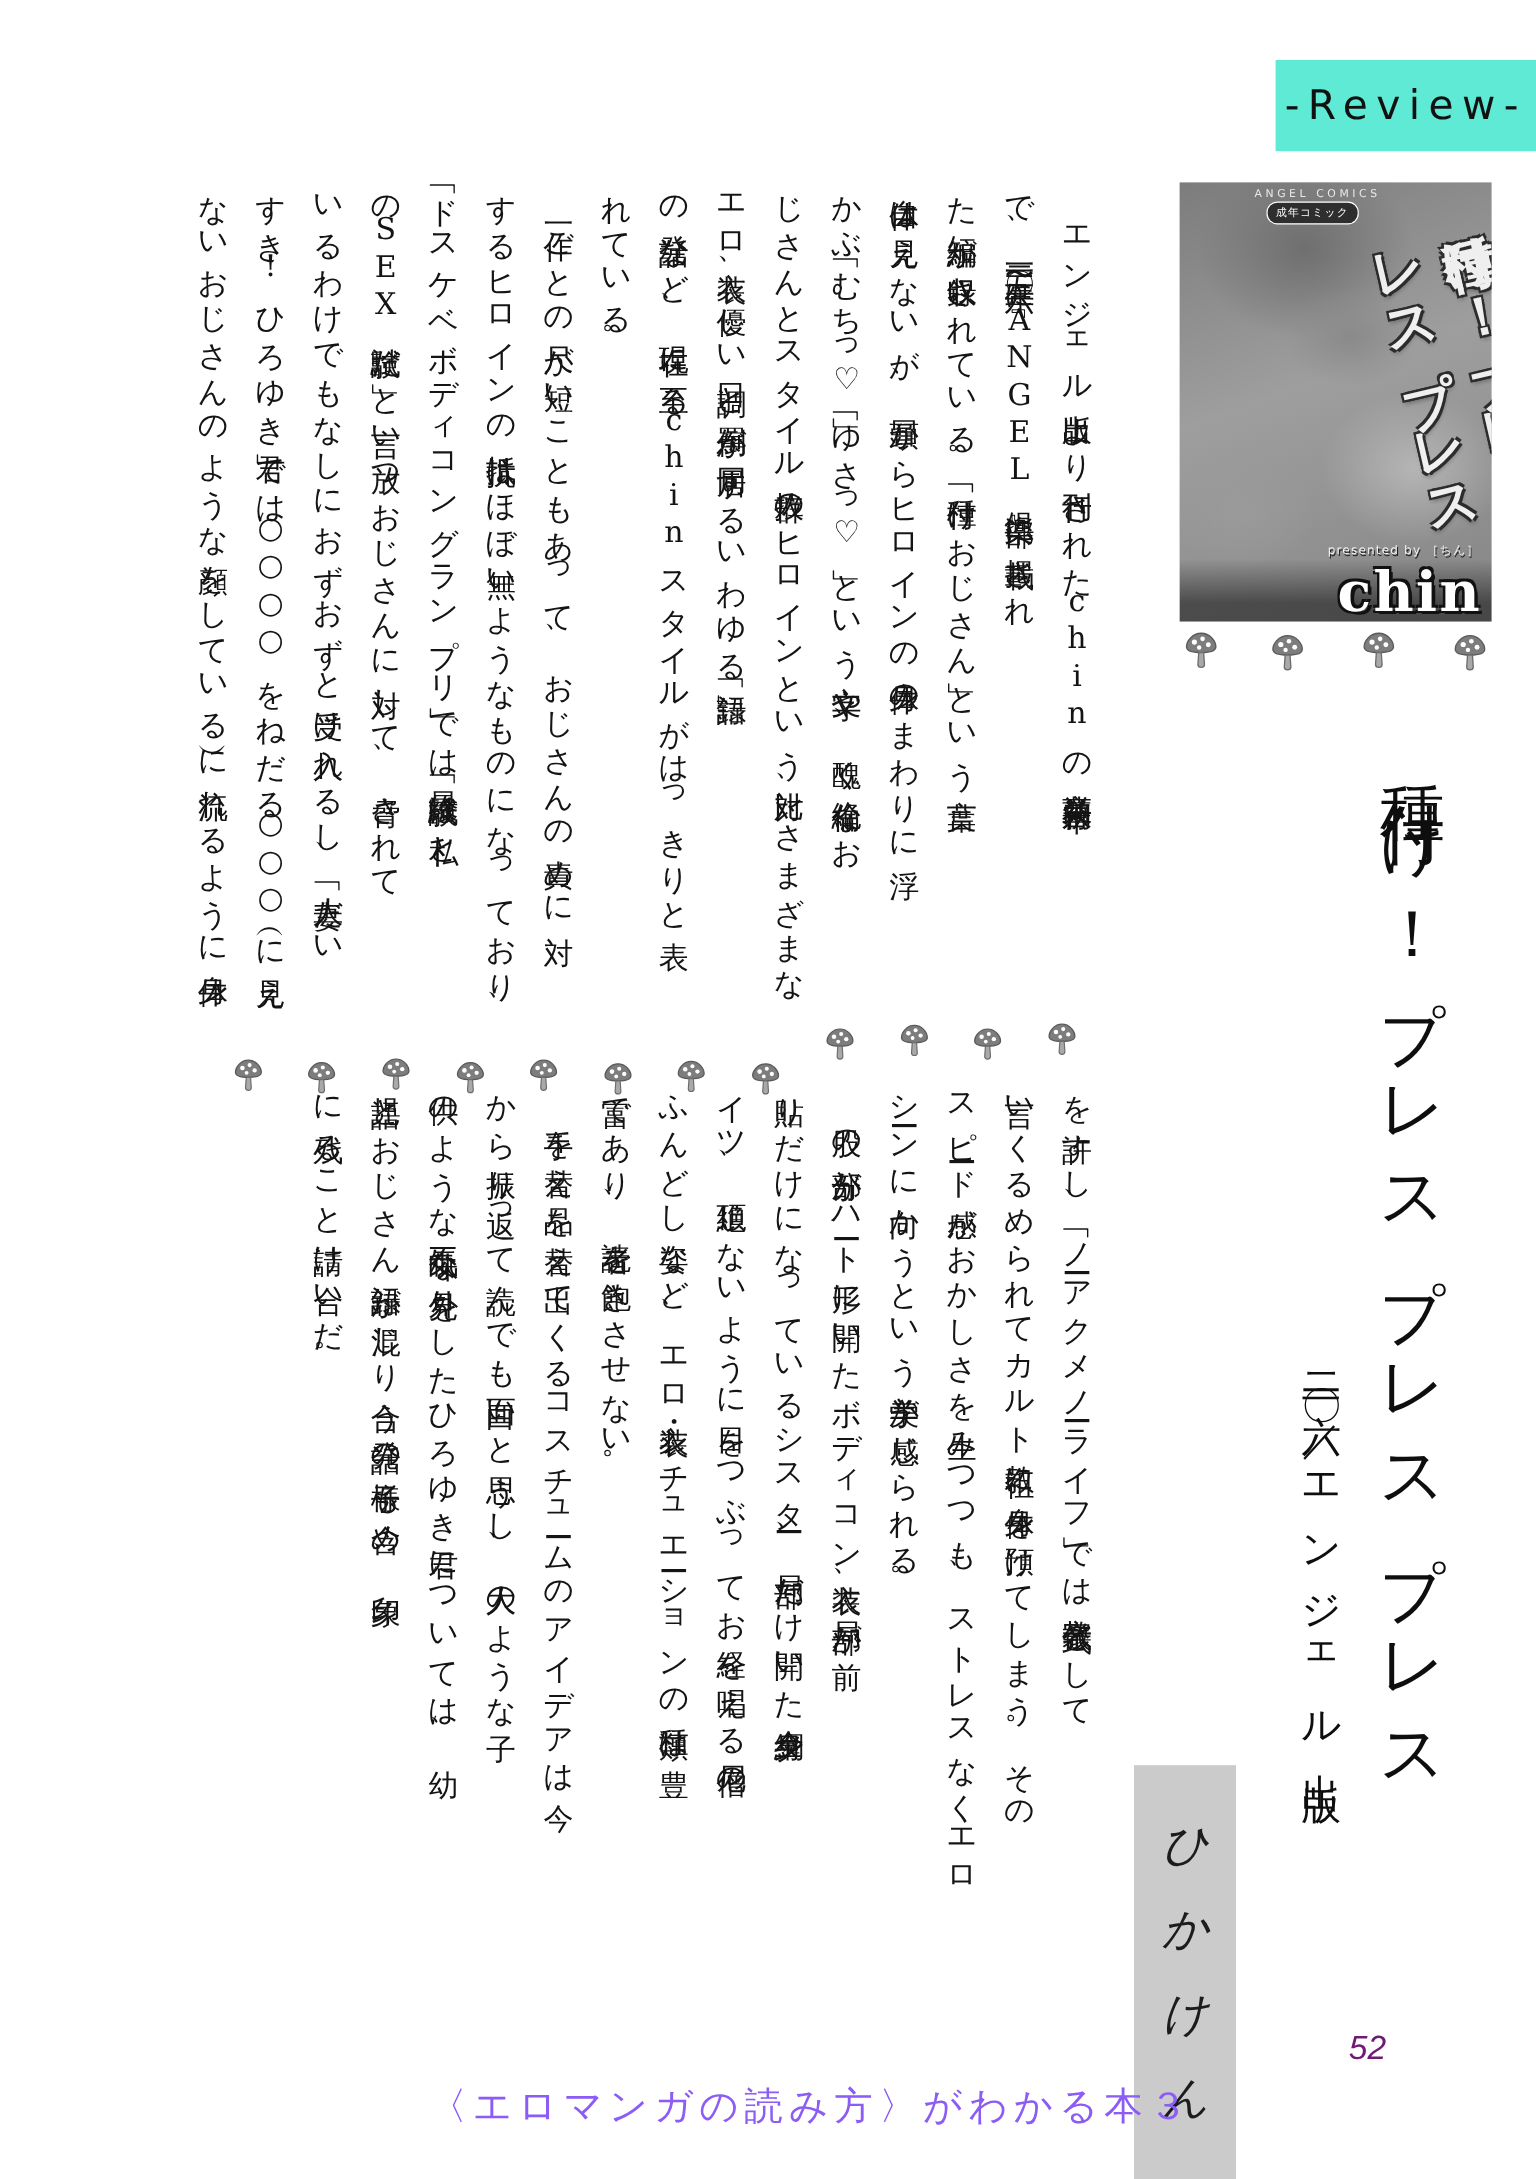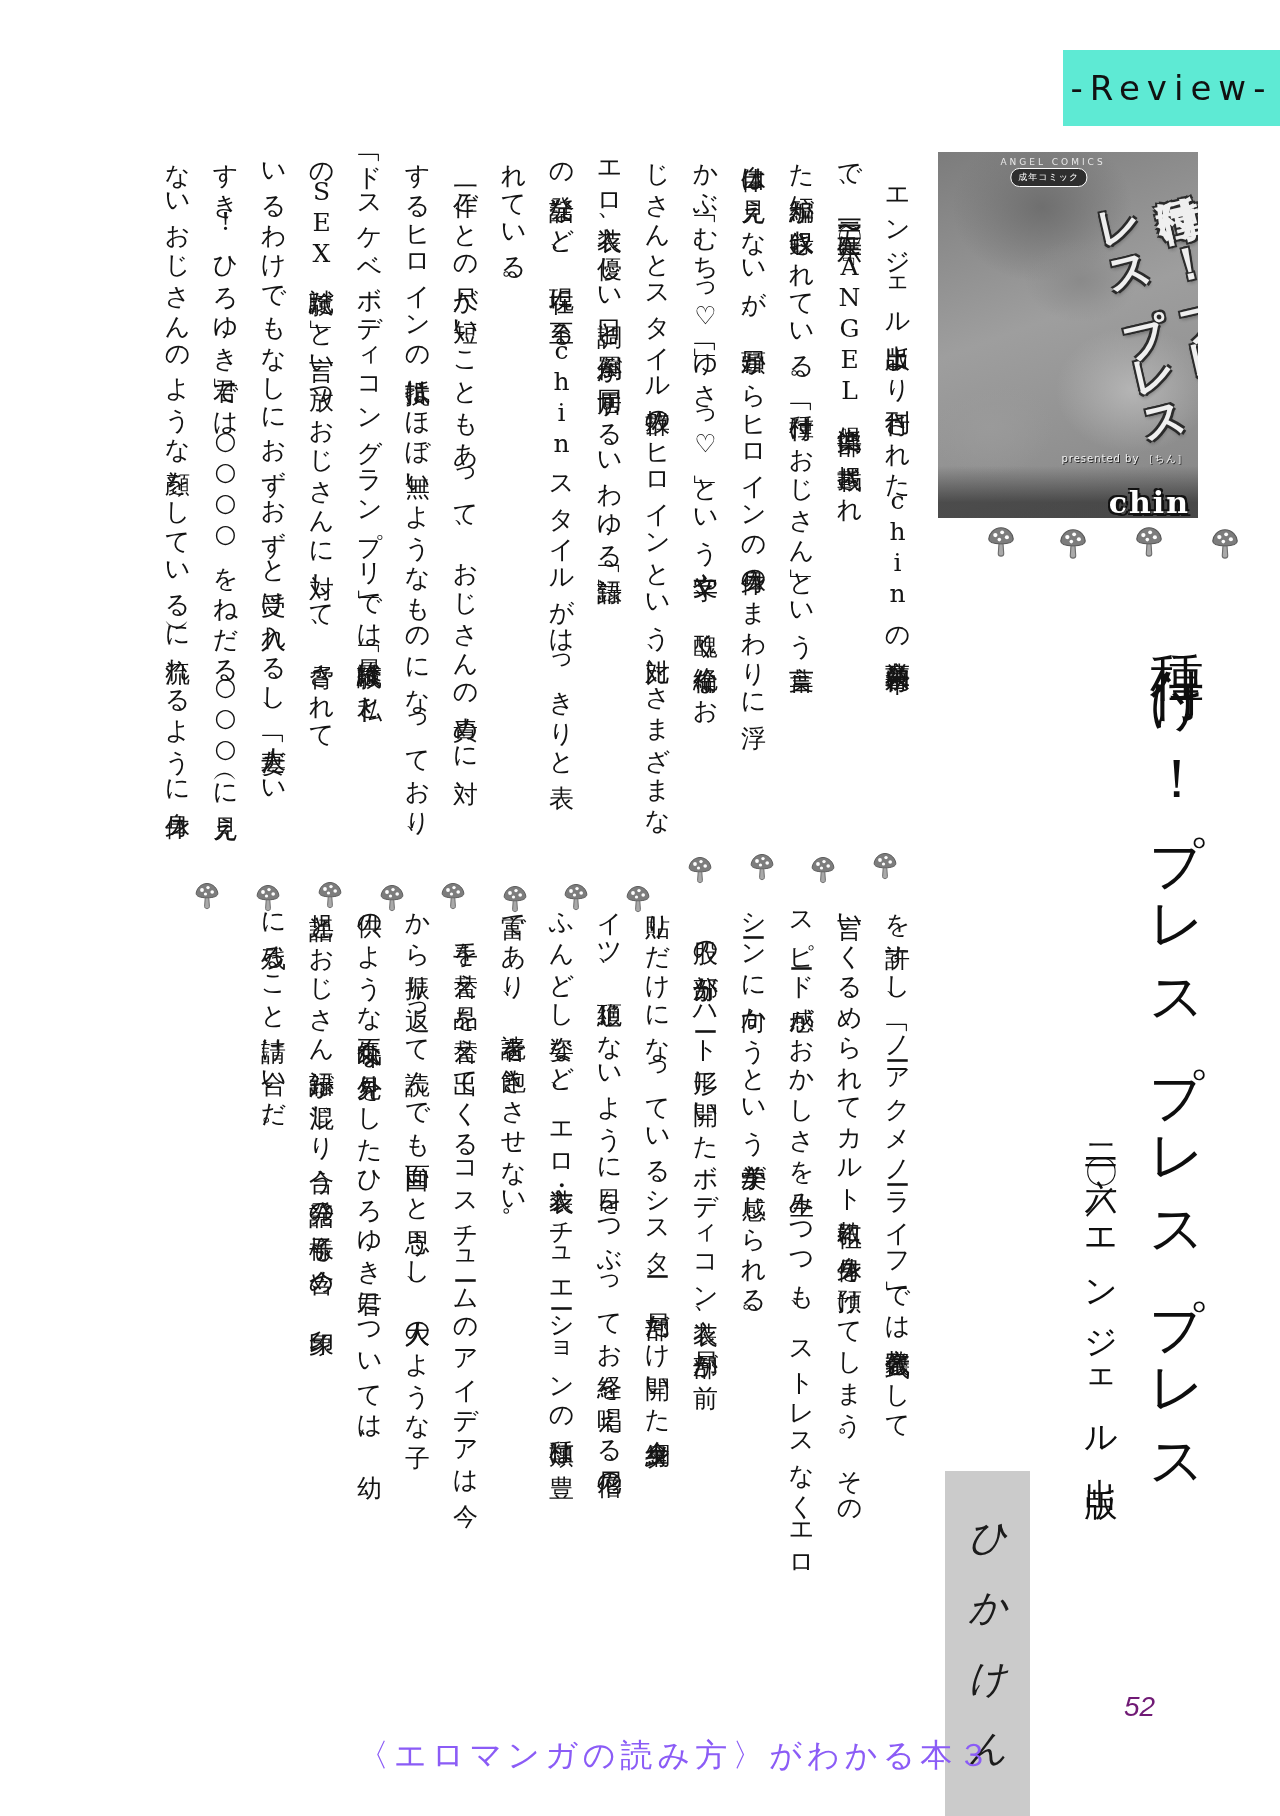--- a/index.html
+++ b/index.html
@@ -10,21 +10,21 @@
   }
   
   .review-tag{
     position:absolute;left:1063px;top:50px;width:217px;height:76px;
     background:#5eead4;display:flex;align-items:center;justify-content:center;
     font-family:"DejaVu Sans","Liberation Sans",sans-serif;
     font-size:34px;letter-spacing:7px;color:#111;
   }
   
   .cover{
-    position:absolute;left:938px;top:152px;width:260px;height:366px;
+    position:absolute;left:983px;top:152px;width:260px;height:366px;
     background:
       radial-gradient(90px 70px at 20% 75%, #9a9a9a 0%, rgba(154,154,154,0) 70%),
       radial-gradient(110px 90px at 75% 65%, #b5b5b5 0%, rgba(181,181,181,0) 70%),
       radial-gradient(80px 60px at 55% 35%, #8a8a8a 0%, rgba(138,138,138,0) 70%),
       radial-gradient(120px 100px at 40% 15%, #6f6f6f 0%, rgba(111,111,111,0) 75%),
       linear-gradient(160deg,#7c7c7c 0%,#9e9e9e 45%,#858585 100%);
     overflow:hidden;
   }
   .cover::after{
     content:"";position:absolute;left:0;right:0;bottom:0;height:52px;
@@ -51,21 +51,21 @@
   .cover-presented{
     position:absolute;bottom:52px;right:10px;z-index:2;
     font-family:"DejaVu Sans","Liberation Sans",sans-serif;
     font-size:10px;color:#f0f0f0;letter-spacing:1px;
     text-shadow:1px 1px 0 #222;
     margin-left:25px;
   }
   .cover-artist{
     position:absolute;bottom:-2px;right:8px;z-index:2;
     font-family:"DejaVu Serif","Liberation Serif",serif;font-weight:bold;
-    font-size:30px;color:#fff;letter-spacing:2px;
+    font-size:46px;color:#fff;letter-spacing:2px;
     text-shadow:3px 3px 0 #111,-2px -2px 0 #111,2px -2px 0 #111,-2px 2px 0 #111;
   }
   
   .mush-row{position:absolute;inset:0;pointer-events:none;}
   .mush{position:absolute;width:24px;height:30px;}
   .cover-mush .mush{width:28px;height:34px;}
   .cover-mush .mush:nth-child(1){left:987px;top:526px;}
   .cover-mush .mush:nth-child(2){left:1059px;top:528px;}
   .cover-mush .mush:nth-child(3){left:1135px;top:526px;}
   .cover-mush .mush:nth-child(4){left:1211px;top:528px;}

